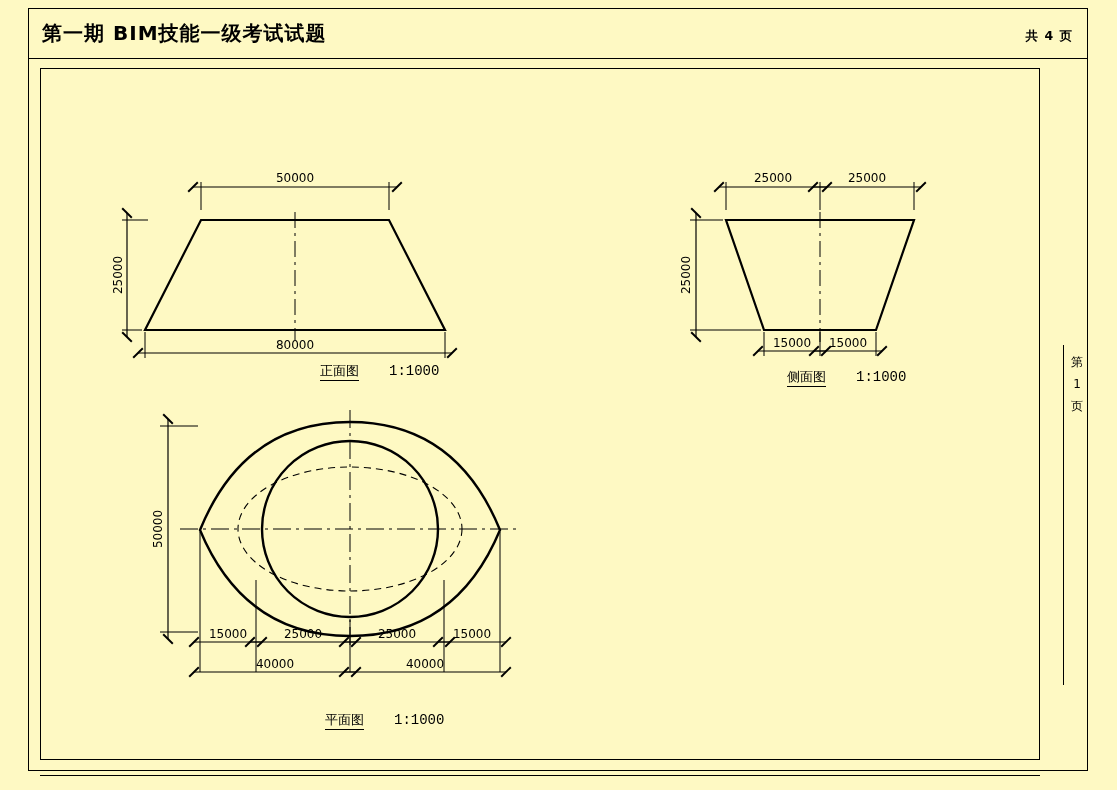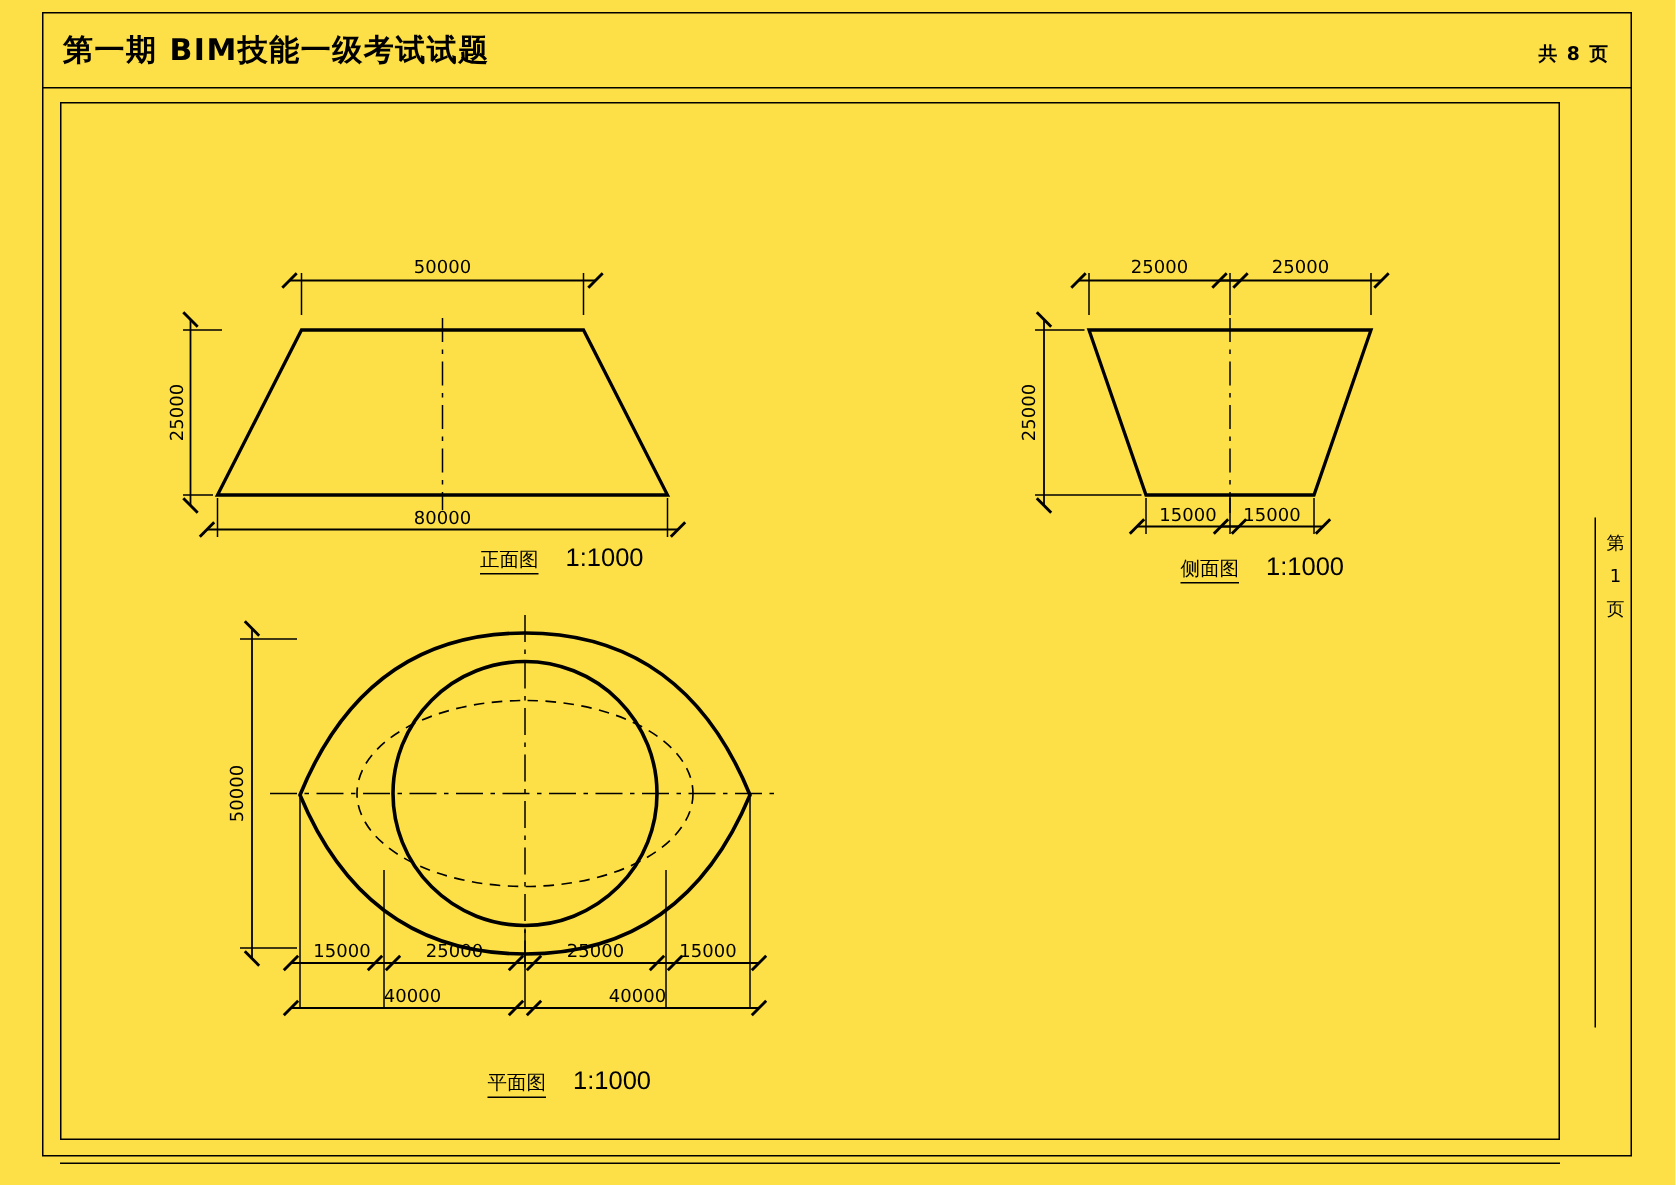--- a/index.html
+++ b/index.html
@@ -8,21 +8,21 @@
     background: #ffffff;
   }
   body {
     font-family: "Liberation Serif", serif;
     color: #000;
   }
   #page {
     position: relative;
     width: 1117px;
     height: 790px;
-    background: #fde047;
+    background: #fef9c3;
     overflow: hidden;
   }
 
   
   .outer-frame {
     position: absolute;
     left: 28px;
     top: 8px;
     width: 1060px;
     height: 763px;
@@ -110,23 +110,23 @@
     font-family: "DejaVu Sans", "Liberation Sans", sans-serif;
     font-size: 13px;
     white-space: nowrap;
   }
   .cap .uline {
     border-bottom: 1.5px solid #000;
     padding-bottom: 1px;
     font-family: Liberation Mono, monospace;
   }
   .cap .scale {
-    margin-left: 18px;
-    font-family: Liberation Sans, sans-serif;
-    font-size: 17px;
+    margin-left: 30px;
+    font-family: Liberation Mono, monospace;
+    font-size: 14px;
   }
   .dimtext {
     font-family: "DejaVu Sans", "Liberation Sans", sans-serif;
     font-size: 12px;
   }
   .dimtext-v {
     font-family: "DejaVu Sans", "Liberation Sans", sans-serif;
     font-size: 12px;
   }
   .bottom-rule {
@@ -142,21 +142,21 @@
 <body>
 
 <div id="page">
 
   <div class="outer-frame"></div>
   <div class="header-rule"></div>
   <div class="inner-frame"></div>
   <div class="bottom-rule"></div>
 
   <div class="doc-title">第一期 BIM技能一级考试试题</div>
-  <div class="page-total">共 8 页</div>
+  <div class="page-total">共 4 页</div>
 
   <div class="side-marker">
     <div class="vtext">第</div>
     <div class="vtext" style="top:28px;">1</div>
     <div class="vtext" style="top:50px;">页</div>
   </div>
 
   <div class="body-text">
   </div>
 

